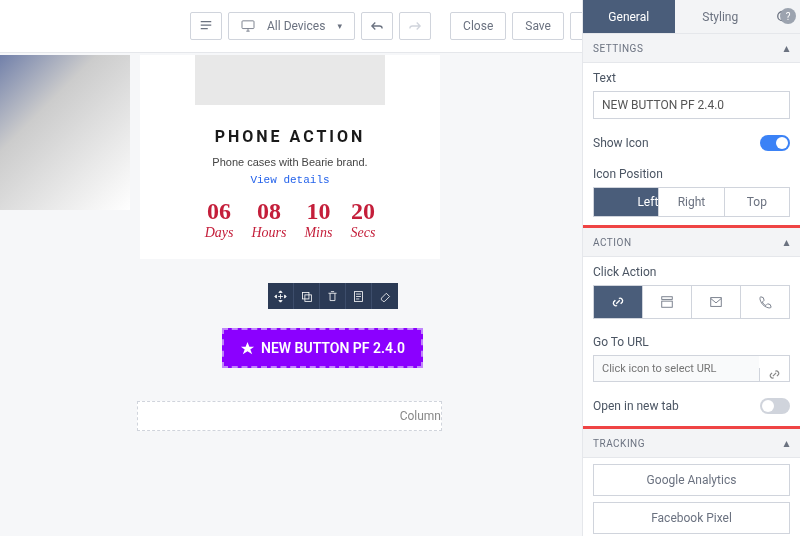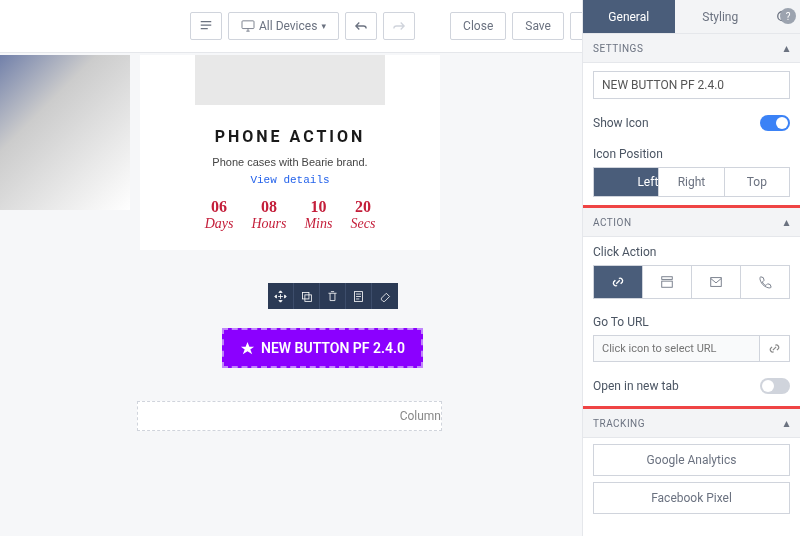--- a/index.html
+++ b/index.html
@@ -1,41 +1,41 @@
 <!DOCTYPE html>
 <html><head>
 <meta charset="utf-8">
 <style>
 * { box-sizing: border-box; margin: 0; padding: 0; font-family: -apple-system, BlinkMacSystemFont, "Segoe UI", Roboto, sans-serif; }
 body { background: #fff; width: 800px; height: 536px; overflow: hidden; position: relative; }
 
 .toolbar { position: absolute; top: 8px; left: 0; right: 0; height: 36px; display: flex; align-items: center; padding: 0 10px; gap: 6px; }
 .toolbar-left { display: flex; gap: 6px; margin-left: 180px; }
 .toolbar-right { display: flex; gap: 6px; margin-left: auto; }
-.tb-btn { border: 1px solid #d0d4dc; background: #fff; padding: 6px 12px; font-size: 12px; color: #6b7280; border-radius: 2px; cursor: pointer; display: flex; align-items: center; gap: 4px; }
+.tb-btn { border: 1px solid #d0d4dc; background: #fff; padding: 6px 12px; font-size: 12px; color: #6b7280; border-radius: 2px; cursor: pointer; display: flex; align-items: center; gap: 12px; }
 .tb-btn.icon-only { padding: 6px 8px; }
 .tb-btn.primary { background: #5f3dc4; color: #fff; border-color: #5f3dc4; }
 .dropdown-caret { font-size: 9px; }
 
 .canvas { position: absolute; top: 52px; left: 0; width: 582px; height: 484px; background: #f6f7f9; border-top: 1px solid #e5e7eb; }
 .canvas-inner { position: relative; width: 100%; height: 100%; }
 
 .left-card { position: absolute; left: -90px; top: 2px; width: 220px; }
 .left-img { width: 220px; height: 155px; background: linear-gradient(135deg,#1e3a8a 0%,#ccc 50%,#fff 100%); }
 .left-title { font-weight: 700; letter-spacing: 2px; font-size: 15px; color: #1a1a1a; margin-top: 14px; }
 .left-desc { font-size: 12px; color: #555; margin-top: 12px; font-family: Georgia, serif; }
 
 .right-card { position: absolute; left: 140px; top: 2px; width: 300px; background: #fff; text-align: center; padding-bottom: 18px; }
 .right-img { width: 190px; height: 50px; margin: 0 auto; background: #e8e8e8; }
 .right-title { font-weight: 700; letter-spacing: 3px; font-size: 16px; color: #1a1a1a; margin-top: 22px; }
 .right-desc { font-size: 11px; color: #444; margin-top: 10px; font-family: Liberation Sans, sans-serif; text-align: center; }
 .view-details { font-size: 11px; color: #2563eb; margin-top: 6px; font-family: Liberation Mono, monospace; cursor: pointer; }
 .countdown { display: flex; justify-content: center; gap: 18px; margin-top: 12px; }
 .cd-item { text-align: center; }
-.cd-num { font-size: 16px; font-weight: 700; color: #c41e3a; font-family: Georgia, serif; }
+.cd-num { font-size: 24px; font-weight: 700; color: #c41e3a; font-family: Georgia, serif; }
 .cd-label { font-size: 14px; color: #c41e3a; font-style: italic; font-family: Georgia, serif; }
 
 .element-controls { position: absolute; left: 268px; top: 230px; background: #2b3a55; display: flex; }
 .ec-btn { width: 26px; height: 26px; display: flex; align-items: center; justify-content: center; color: #fff; cursor: pointer; border-right: 1px solid #3d4d6b; }
 .ec-btn:last-child { border-right: none; }
 .ec-icon { width: 13px; height: 13px; }
 
 .new-button { position: absolute; left: 222px; top: 275px; background: #8b00ff; color: #fff; padding: 10px 16px; font-size: 14px; font-weight: 600; border: 2px dashed #c084fc; display: flex; align-items: center; gap: 6px; cursor: pointer; }
 .star-icon { width: 15px; height: 15px; fill: #fff; }
 
@@ -65,21 +65,21 @@
 .seg-btn.active { background: #4a5d7a; color: #fff; text-align: right; }
 
 .action-highlight { border: 3px solid #ef4444; margin: 0 -3px; padding-bottom: 4px; }
 
 .icon-seg { display: flex; border: 1px solid #d0d4dc; }
 .icon-seg-btn { flex: 1; height: 32px; display: flex; align-items: center; justify-content: center; color: #6b7280; background: #fff; cursor: pointer; border-right: 1px solid #d0d4dc; }
 .icon-seg-btn:last-child { border-right: none; }
 .icon-seg-btn.active { background: #4a5d7a; color: #fff; }
 .seg-icon { width: 14px; height: 14px; }
 
-.url-input-row { display: flex; border: 1px solid #d0d4dc; }
+.url-input-row { display: flex; border: 1px solid #d0d4dc; align-items: flex-end; }
 .url-input { flex: 1; border: none; padding: 6px 8px; font-size: 11px; color: #bbb; background: #f9fafb; }
 .url-icon-btn { width: 30px; display: flex; align-items: center; justify-content: center; border-left: 1px solid #d0d4dc; cursor: pointer; color: #888; }
 
 .tracking-btn { display: block; width: calc(100% - 20px); margin: 6px 10px; border: 1px solid #d0d4dc; padding: 8px 0; font-size: 12px; color: #6b7280; background: #fff; cursor: pointer; }
 
 .help-badge { position: absolute; top: 8px; right: 4px; width: 16px; height: 16px; border-radius: 50%; background: #9ca3af; color: #fff; font-size: 10px; display: flex; align-items: center; justify-content: center; cursor: pointer; z-index: 10; }
 
 svg { display: block; }
 </style>
 </head>
@@ -209,20 +209,21 @@
         </svg>
     </div>
   </div>
 
   <div class="section-header">
     <span>SETTINGS</span>
     <span class="collapse-caret">▴</span>
   </div>
 
   <div class="field-group">
+    <div class="field-label">Text</div>
     <input class="text-input" value="NEW BUTTON PF 2.4.0" style="">
   </div>
 
   <div class="row-between">
     <span>Show Icon</span>
     <div class="toggle"></div>
   </div>
 
   <div class="field-group">
     <div class="field-label">Icon Position</div>

